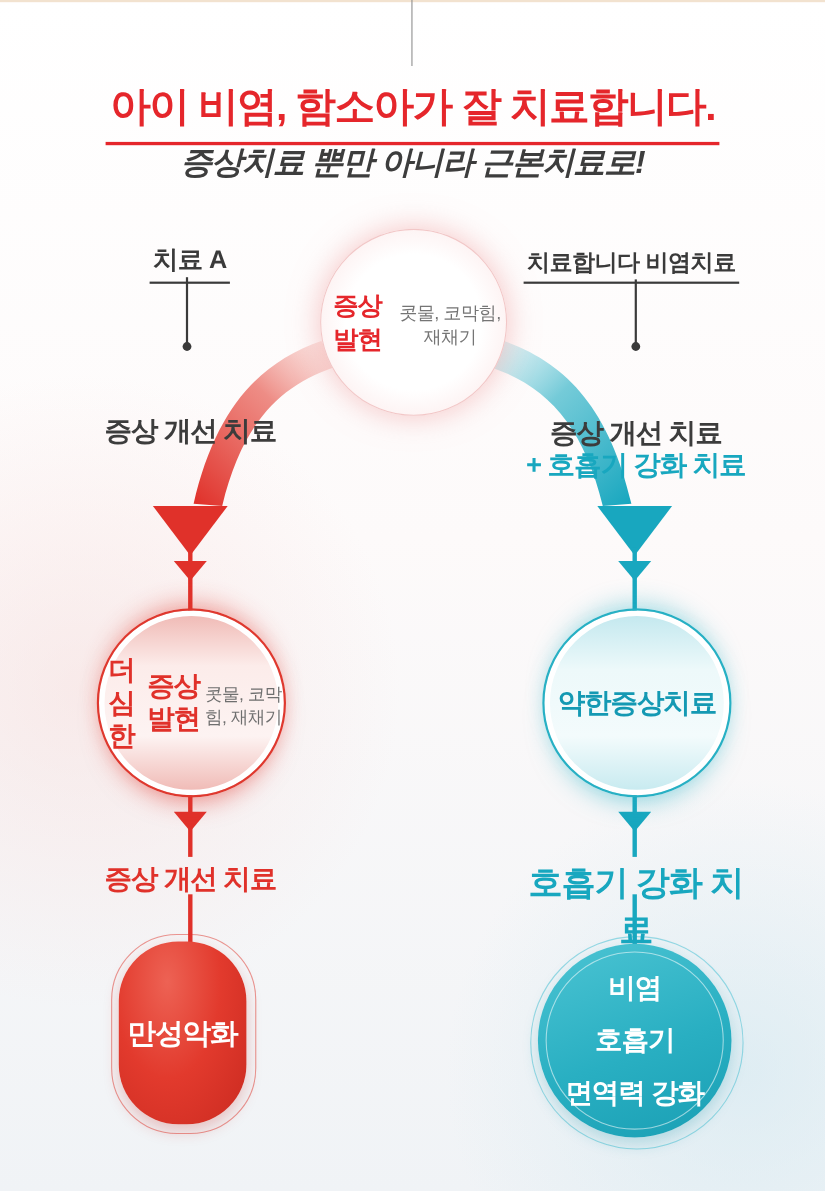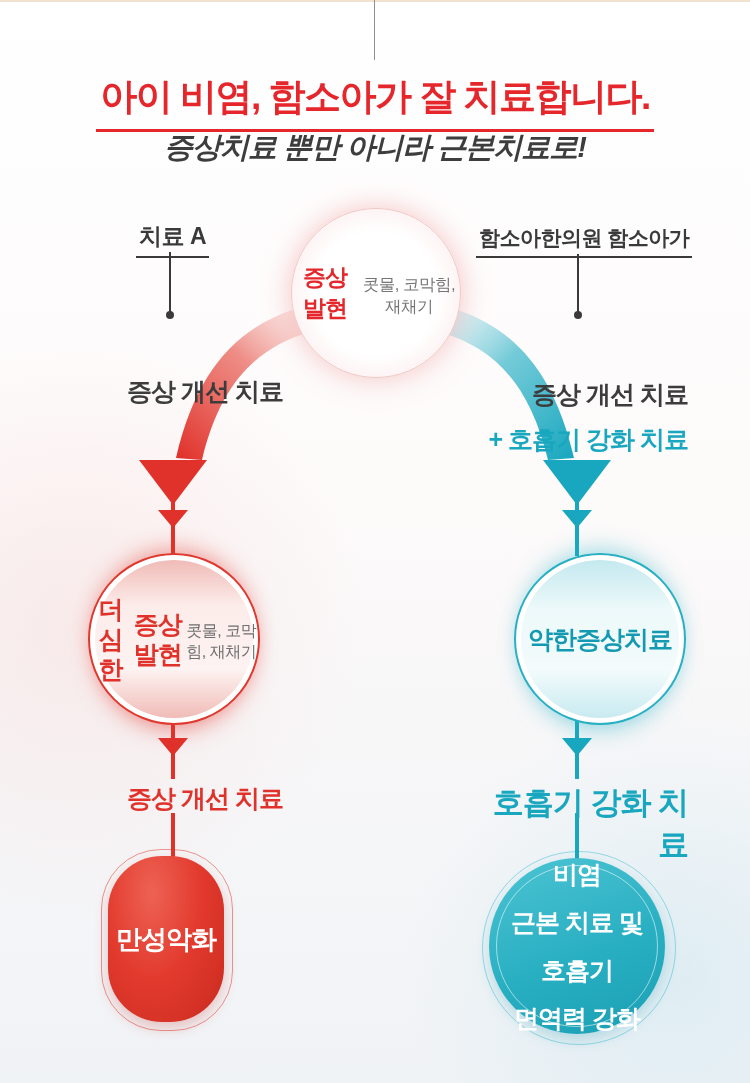--- a/index.html
+++ b/index.html
@@ -32,39 +32,39 @@
 
   .start-node{
     left:291px;top:208px;width:168px;height:168px;
     background:radial-gradient(circle at 50% 50%, #ffffff 52%, #fdf1f1 76%, #f8dcdc 100%);
     border:1px solid #f2c7c7;
     box-shadow:0 0 28px rgba(238,150,150,.55);
   }
   .start-node .t{color:#e5262b;font-size:23px;font-weight:800;letter-spacing:-1px;}
   .start-node .s{color:#757575;font-size:16.5px;margin-top:6px;letter-spacing:-0.5px;}
 
-  .step-label{position:absolute;width:220px;text-align:right;font-weight:700;letter-spacing:-1px;}
+  .step-label{position:absolute;width:220px;text-align:center;font-weight:700;letter-spacing:-1px;}
   .step1-left{left:63px;top:375px;font-size:25px;color:#3c3c3c;}
   .step1-right{left:468px;top:380px;font-size:25px;color:#3c3c3c;line-height:29px;}
-  .step1-right .plus{color:#18a7bf;display:block;margin-top:16px;}
+  .step1-right .plus{color:#18a7bf;display:block;}
   .step2-left{left:63px;top:782px;font-size:25px;color:#e0312a;}
   .step2-right{left:468px;top:782px;font-size:31px;color:#18a7bf;}
 
   .node-left{
     left:88px;top:553px;width:168px;height:168px;
     border:2px solid #df382e;
     background:linear-gradient(180deg,#efb6b1 0%,#fcecea 30%,#fdf3f2 68%,#efb6b1 100%);
     box-shadow:0 12px 22px -8px rgba(226,62,52,.55), 0 -12px 22px -8px rgba(226,62,52,.45),
       inset 0 0 0 5px #ffffff;
   }
   .node-left .t{color:#e0312a;font-size:25px;font-weight:700;line-height:30px;letter-spacing:-1px;}
   .node-left .s{color:#6f6f6f;font-size:16px;margin-top:5px;letter-spacing:-0.5px;}
 
   .node-right{
-    left:514px;top:553px;width:168px;height:168px;
+    left:493px;top:553px;width:168px;height:168px;
     border:2px solid #27b0c4;
     background:linear-gradient(180deg,#c0e7ee 0%,#edf9fa 32%,#f3fbfc 68%,#c4e9ef 100%);
     box-shadow:0 12px 22px -8px rgba(40,180,200,.5), 0 -12px 22px -8px rgba(40,180,200,.4),
       inset 0 0 0 5px #ffffff;
     text-align:right;
   }
   .node-right .t{color:#1499b3;font-size:25px;font-weight:800;line-height:31px;letter-spacing:-1px;}
 
   .result-ring-left{position:absolute;left:101px;top:849px;width:130px;height:180px;
     border:1px solid rgba(224,70,60,.55);border-radius:60px;}
@@ -136,21 +136,21 @@
     <line x1="173" y1="720" x2="173" y2="779" stroke="#e0312a" stroke-width="4"></line>
     <polygon points="158,738 188,738 173,756" fill="#e0312a"></polygon>
     <line x1="173" y1="813" x2="173" y2="858" stroke="#e0312a" stroke-width="4"></line>
 
     <line x1="577" y1="720" x2="577" y2="779" stroke="#18a7bf" stroke-width="4"></line>
     <polygon points="562,738 592,738 577,756" fill="#18a7bf"></polygon>
     <line x1="577" y1="813" x2="577" y2="862" stroke="#18a7bf" stroke-width="4"></line>
   </svg>
 
   <div class="branch-label a">치료 A</div>
-  <div class="branch-label b">함소아한의원 함소아가</div>
+  <div class="branch-label b">치료합니다 비염치료</div>
 
   <div class="circle start-node">
     <div class="t">증상 발현</div>
     <div class="s">콧물, 코막힘, 재채기</div>
   </div>
 
   <div class="step-label step1-left">증상 개선 치료</div>
   <div class="step-label step1-right">
     <span>증상 개선 치료</span>
     <span class="plus">+ 호흡기 강화 치료</span>
@@ -172,17 +172,16 @@
 
   <div class="result-ring-left"></div>
   <div class="result-left">
     <div>만성</div>
     <div>악화</div>
   </div>
 
   <div class="result-ring-right"></div>
   <div class="result-right">
     <div>비염</div>
-    <div>근본 치료 및</div>
     <div>호흡기</div>
     <div>면역력 강화</div>
   </div>
 </div>
 
 </body></html>

